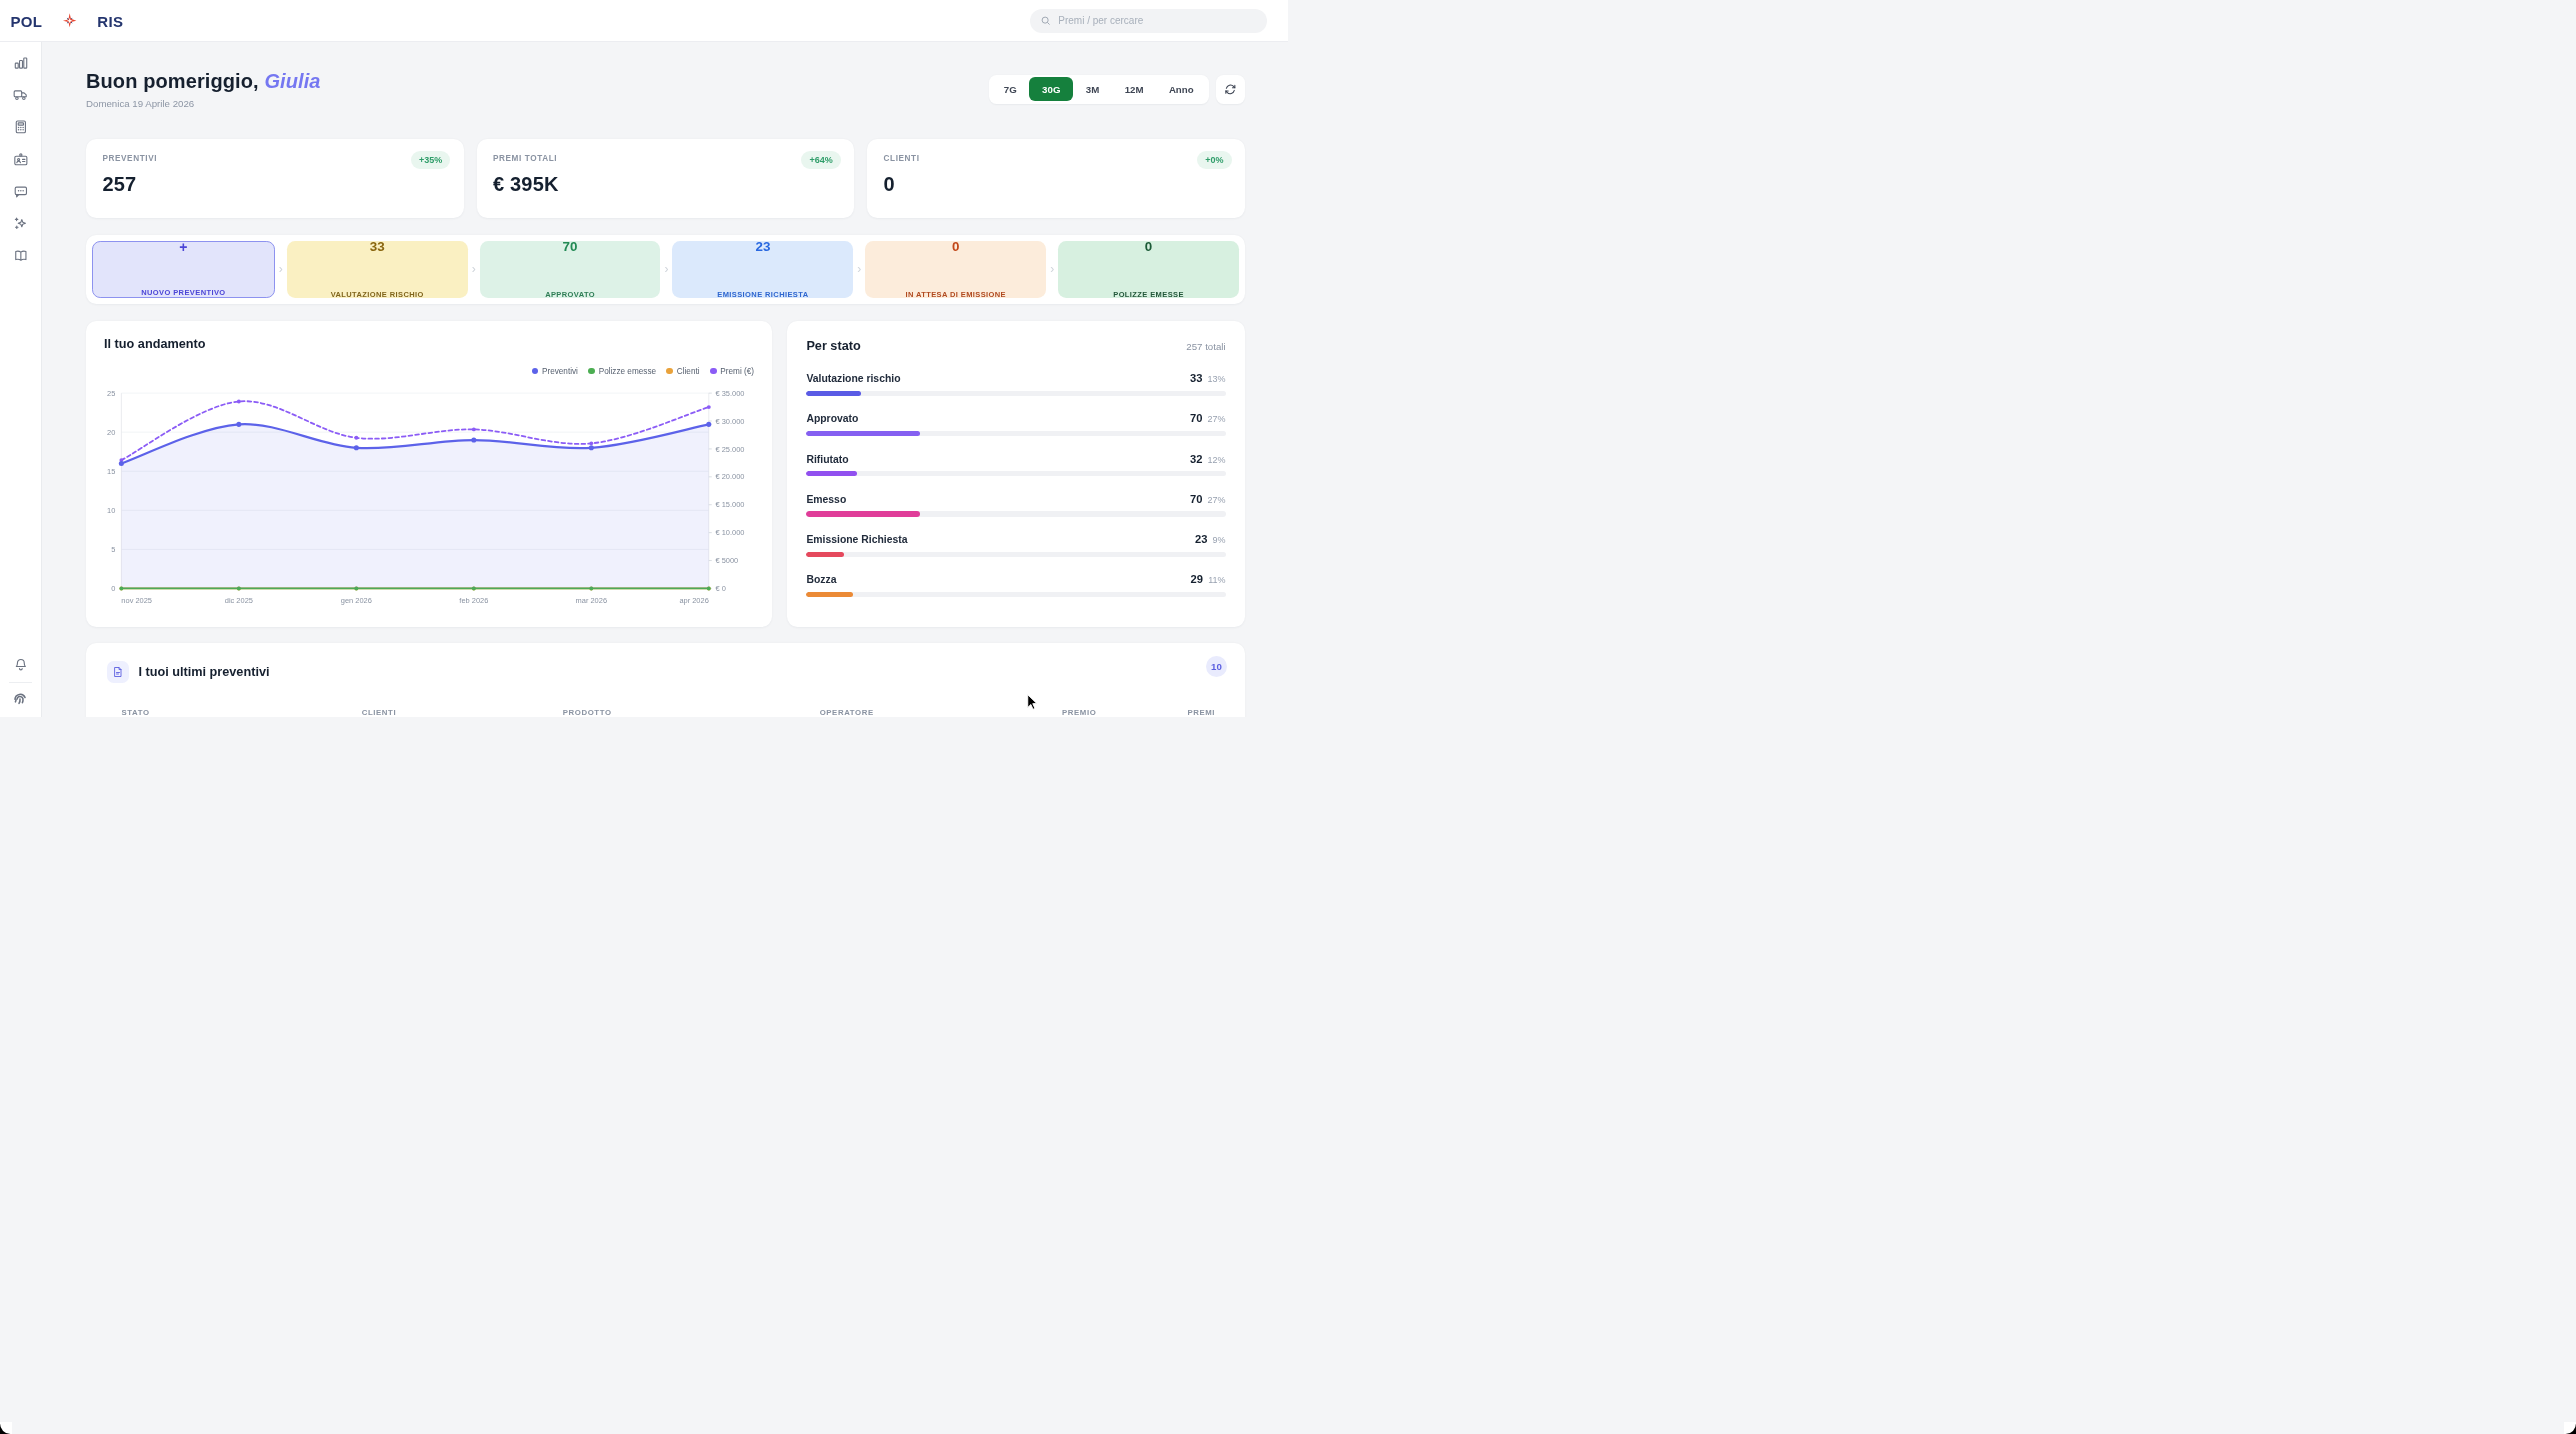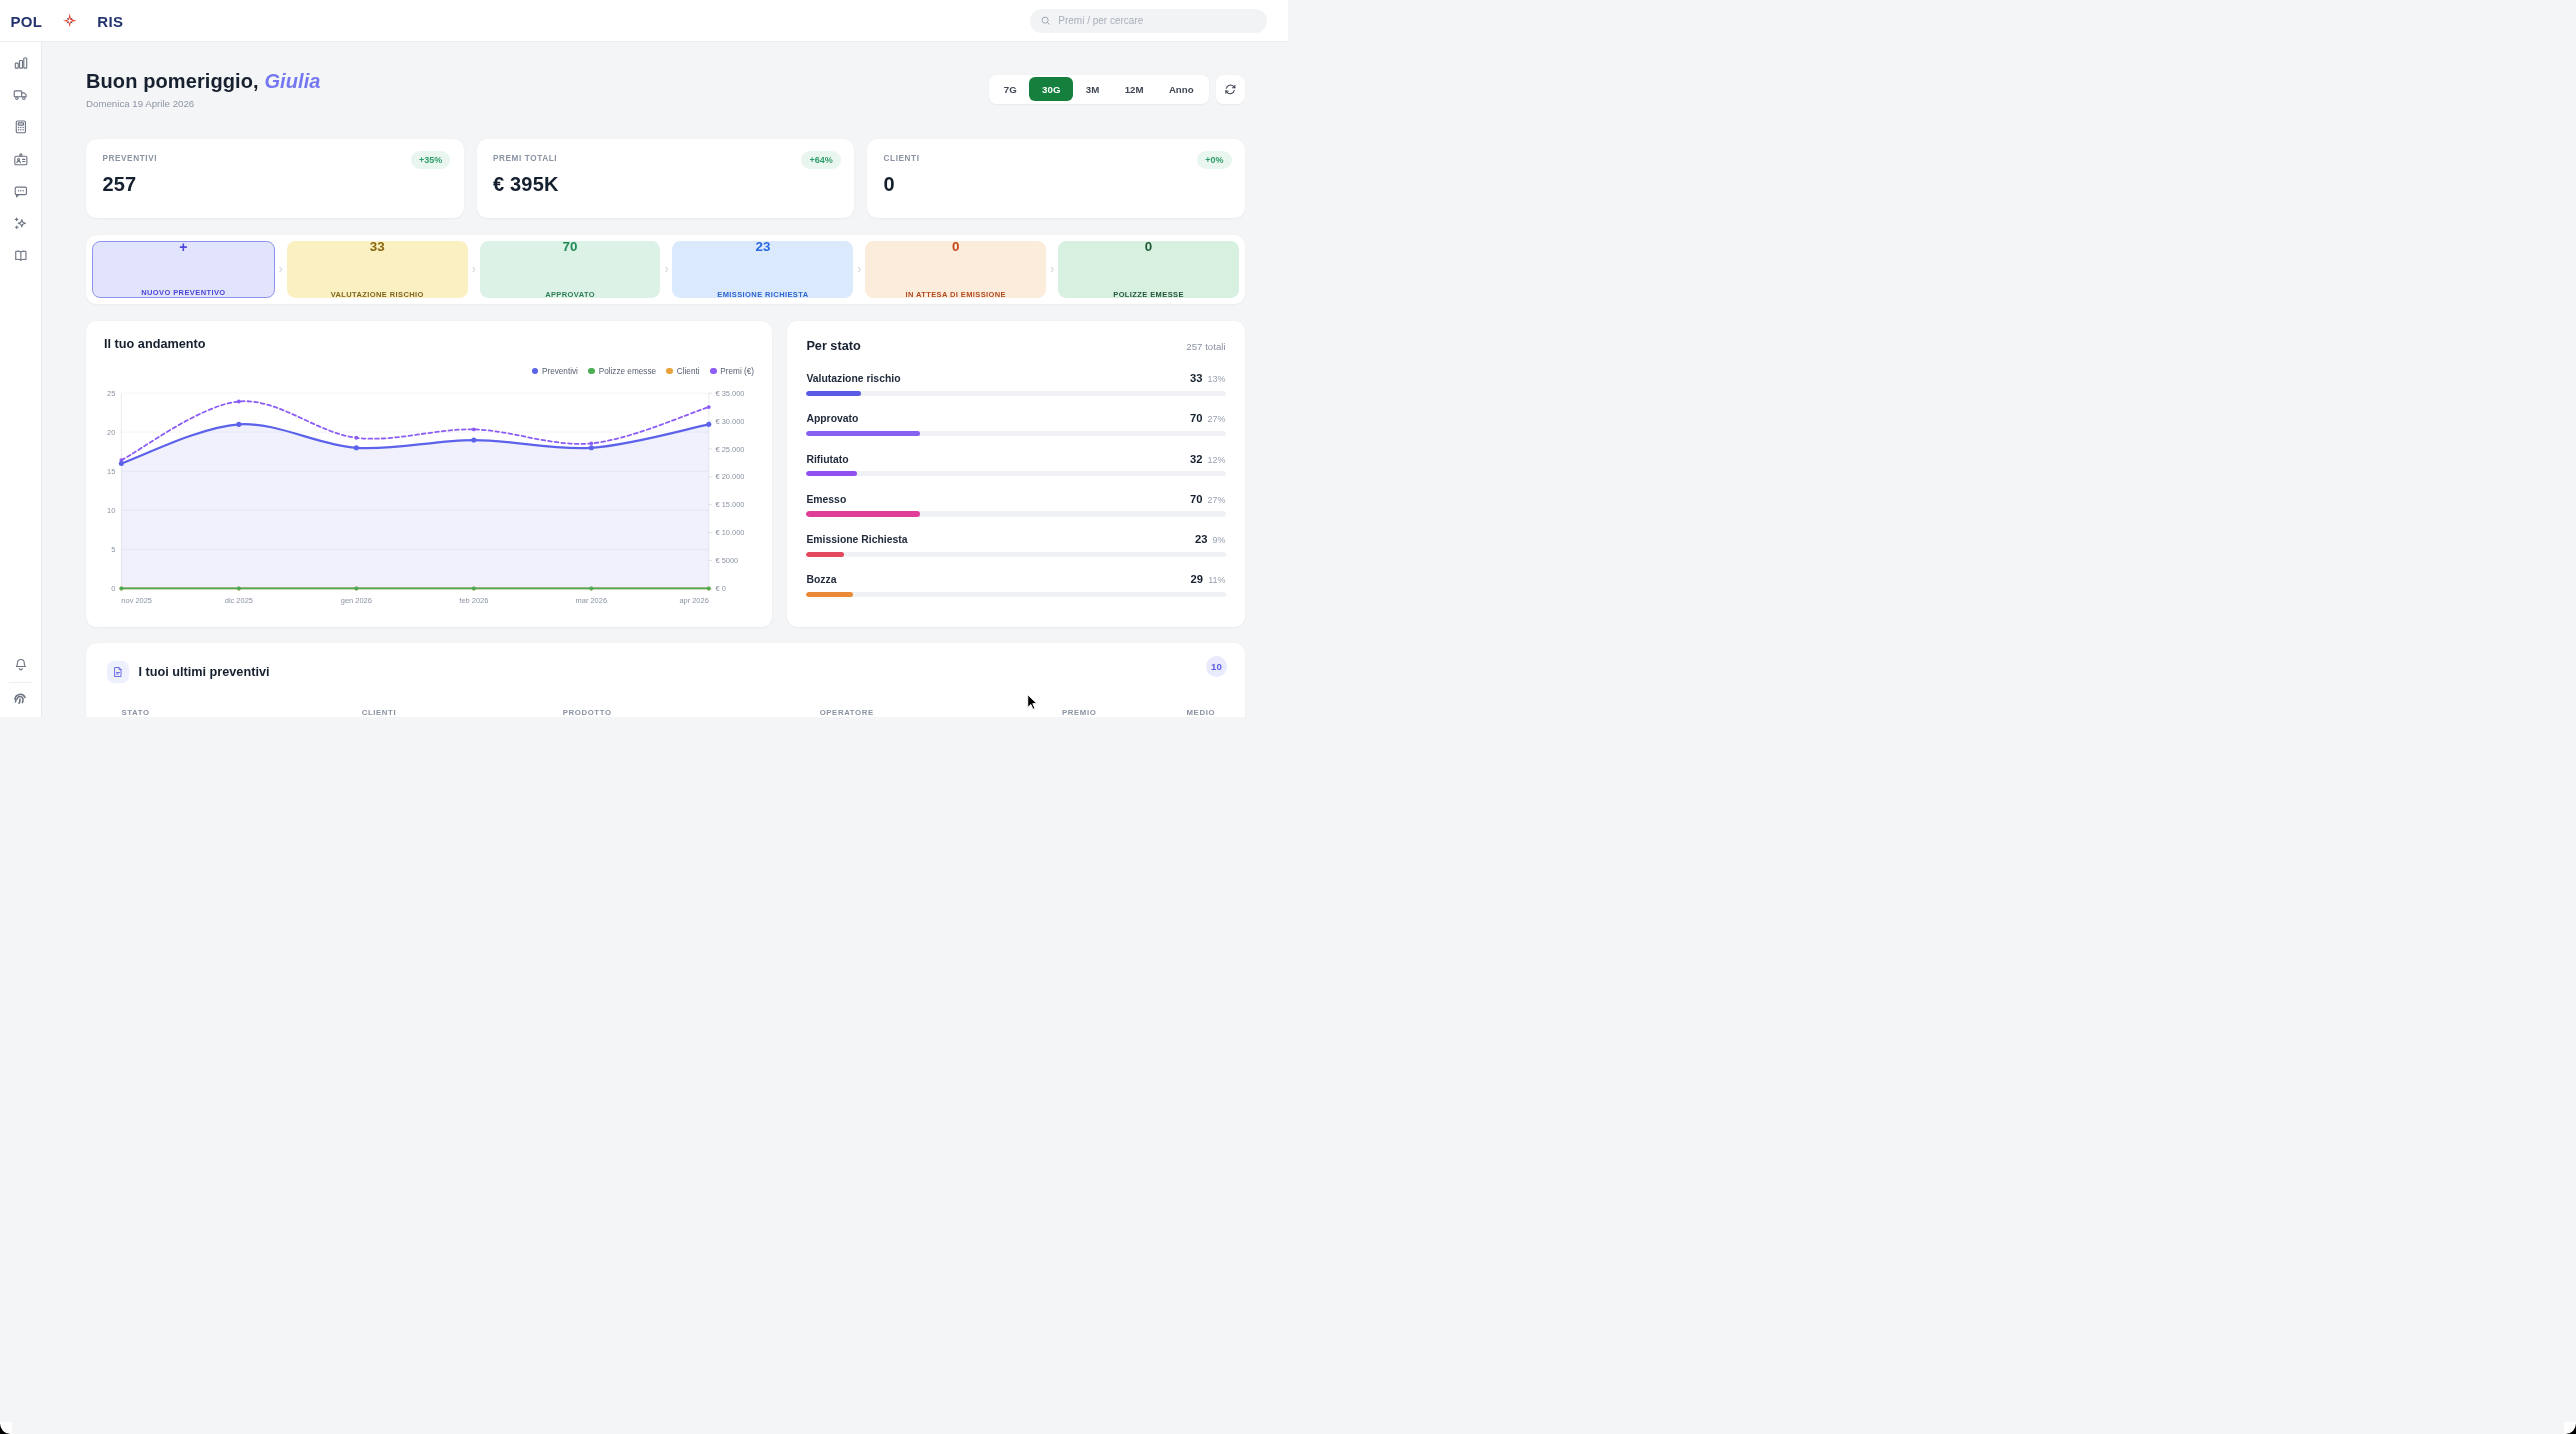--- a/index.html
+++ b/index.html
@@ -457,21 +457,21 @@
       </div>
       <div class="card-title">I tuoi ultimi preventivi</div>
     </div>
     <div class="latest-badge">10</div>
     <div class="cols" id="cols">
         <span class="col-h" style="left: 1.3%;">STATO</span>
         <span class="col-h" style="left: 22.8%;">CLIENTI</span>
         <span class="col-h" style="left: 40.8%;">PRODOTTO</span>
         <span class="col-h" style="left: 63.8%;">OPERATORE</span>
         <span class="col-h" style="left: 85.5%;">PREMIO</span>
-        <span class="col-h" style="right: 0.8%;">MEDIO</span>
+        <span class="col-h" style="right: 0.8%;">PREMI</span>
       </div>
     <div class="table-div"></div>
   </div>
 
 </div>
 
 <div class="corner l">
     <div class="in"></div>
   </div>
 <div class="corner r">

